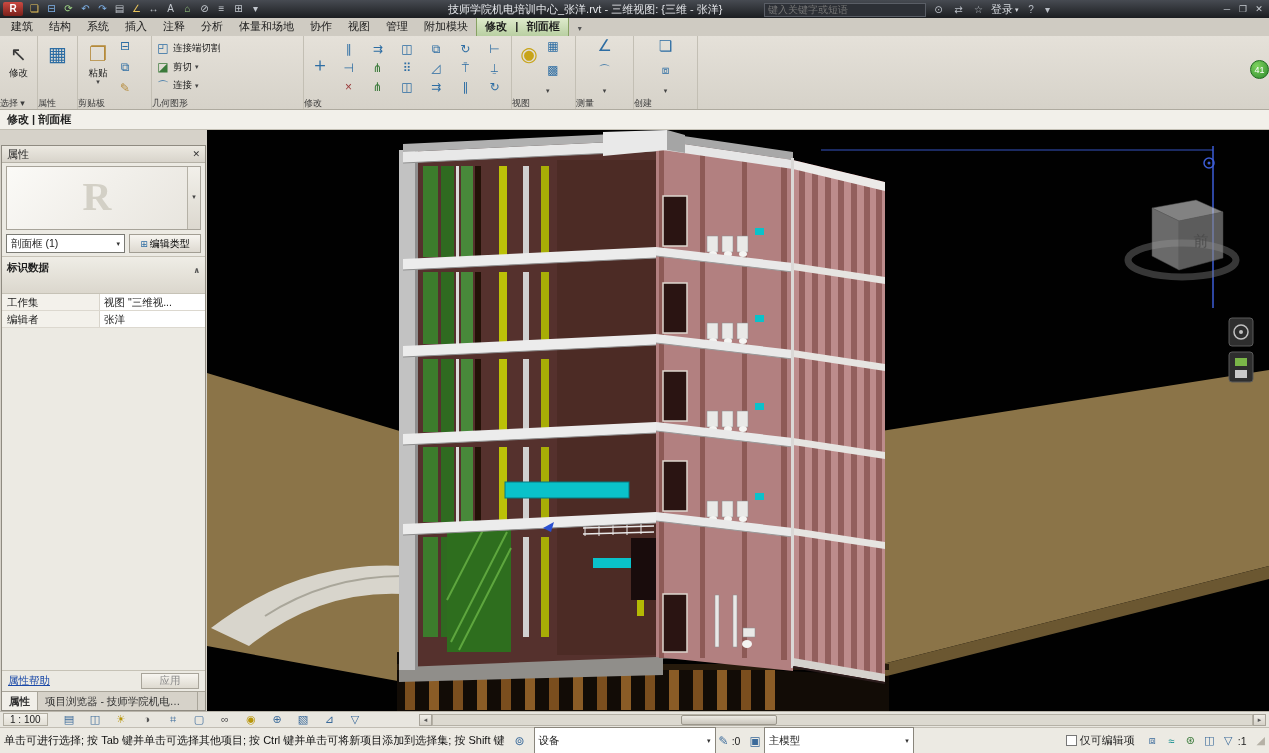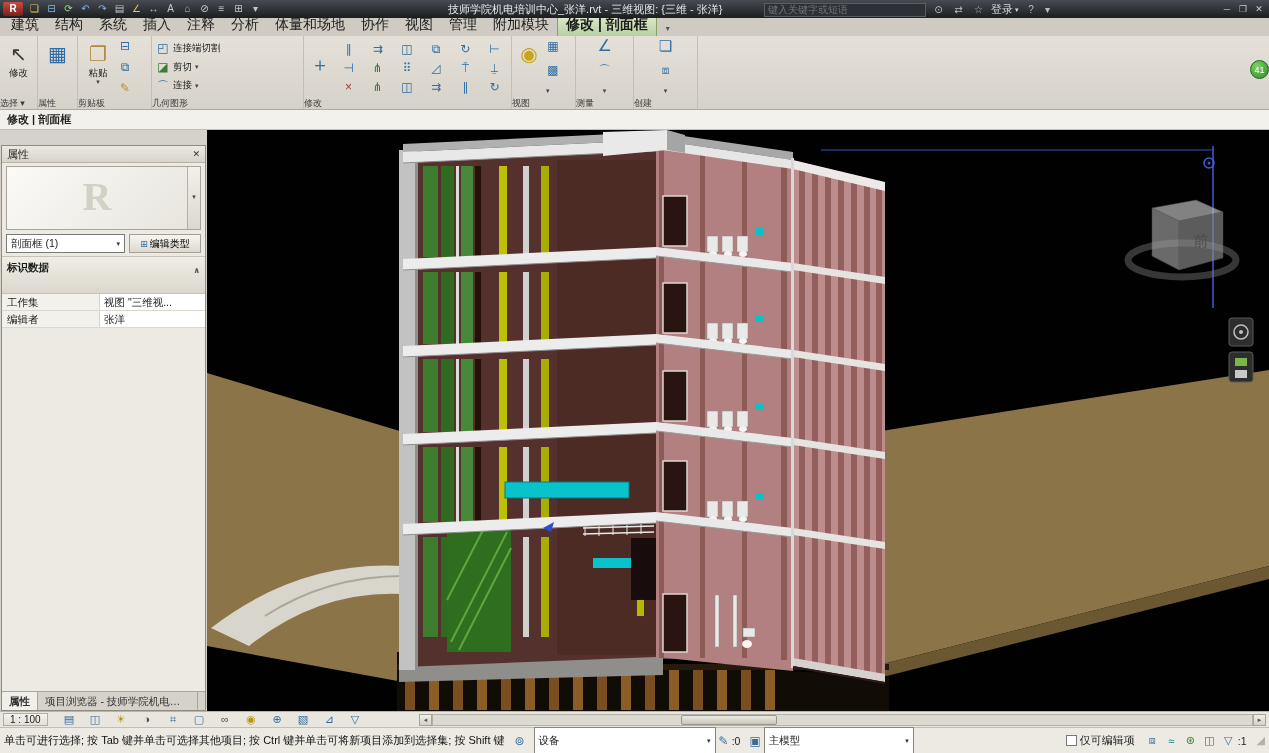--- a/index.html
+++ b/index.html
@@ -19,21 +19,21 @@
   .infocenter { position:absolute; left:744px; top:2px; display:flex; align-items:center; gap:5px; }
   .ic-search { width:162px; height:14px; background:#2d3036; border:1px solid #5a5e66; color:#9aa0a8;
                font-size:10px; padding:0 3px; font-family:inherit;margin-left:20px; }
   .ic-btn { color:#b9bec6; font-size:10px; width:15px; text-align:center; }
   .login { display:flex; align-items:center; gap:2px; color:#d5d9de; font-size:11px; }
   .winbtns { position:absolute; right:2px; top:0; display:flex; }
   .winbtn { width:16px; text-align:center; line-height:18px; font-size:9px; color:#c6cad0; }
 
   
   #tabrow { height:18px; background:#cfcbc2; display:flex; align-items:flex-end; padding-left:3px; flex:0 0 auto; }
-  .tab { padding:2px 8px 2px 8px; font-size:14px; color:#1c1c1c; white-space:nowrap; }
+  .tab { padding:2px 8px 2px 8px; font-size:11px; color:#1c1c1c; white-space:nowrap;font-family:Liberation Mono, monospace; }
   .tab.contextual { background:linear-gradient(#e0ecce,#b9cfa2); border:1px solid #87a163; border-bottom:none; font-weight:bold; }
   .ribbon-toggle { margin-left:5px; color:#555; font-size:8px; padding:3px 4px; }
 
   
   #ribbon { height:74px; background:linear-gradient(#e5e1d9,#d6d2c9); border-bottom:1px solid #aeaa9f;
             display:flex; position:relative; flex:0 0 auto; }
   .panel { position:relative; border-right:1px solid #c3bfb4; padding:2px 2px 13px 2px; display:flex; flex:0 0 auto; }
   .pfoot { position:absolute; bottom:0; left:0; right:0; height:12px; font-size:9px; color:#3c3c3c;
            text-align:left; line-height:12px; white-space:nowrap; overflow:hidden;font-family:Liberation Serif, serif; }
   .bigbtn { display:flex; flex-direction:column; align-items:center; width:100%; padding-top:3px; }
@@ -334,20 +334,24 @@
         </div>
         <div class="prow">
           <span class="plabel">工作集</span>
           <span class="pvalue">视图 "三维视...</span>
         </div>
         <div class="prow">
           <span class="plabel">编辑者</span>
           <span class="pvalue">张洋</span>
         </div>
         <div class="p-fill"></div>
+        <div class="p-foot2">
+          <a class="p-help" href="#">属性帮助</a>
+          <button class="p-apply">应用</button>
+        </div>
         <div class="ptabs">
           <span class="ptab active">属性</span>
           <span class="ptab long">项目浏览器 - 技师学院机电培训...</span>
         </div>
       </div>
     </div>
 
     <div id="viewport">
       <svg width="1062" height="581" viewBox="0 0 1062 581">
         <rect x="0" y="0" width="1062" height="581" fill="#010101"></rect>

